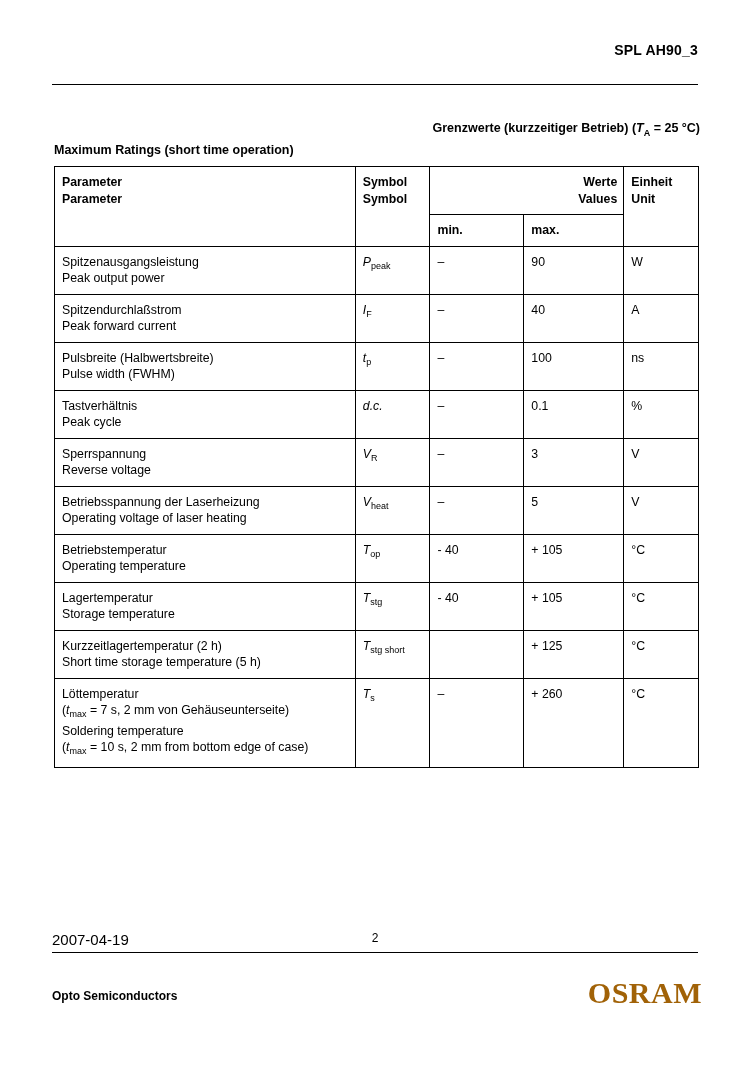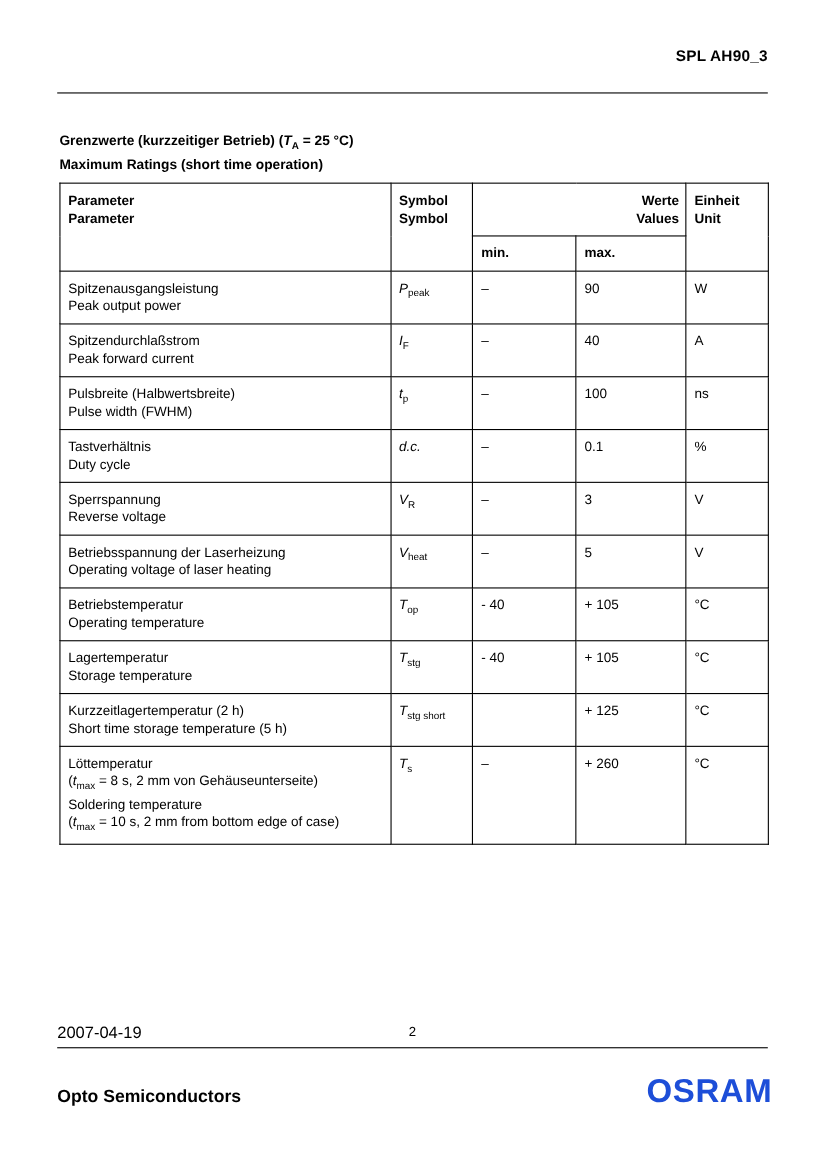--- a/index.html
+++ b/index.html
@@ -44,21 +44,21 @@
   }
   
   .caption {
     position: absolute;
     left: 54px;
     top: 120px;
     width: 646px;
     font-size: 12.5px;
     line-height: 17px;
   }
-  .caption .l1 { font-weight: bold; }
+  .caption .l1 { font-weight: bold; text-align: right; }
   .caption .l1 .norm { font-weight: bold; }
   .caption .ital { font-style: italic; font-weight: bold; }
   .caption .l2 { font-weight: bold; }
 
   
   table.ratings {
     position: absolute;
     left: 54px;
     top: 166px;
     width: 645px;
@@ -113,32 +113,32 @@
     left: 52px;
     top: 931px;
     width: 646px;
     text-align: center;
     font-size: 12px;
   }
   .footer-brand {
     position: absolute;
     left: 52px;
     top: 989px;
-    font-size: 16px;
+    font-size: 12px;
     font-weight: bold;
   }
   .logo {
     position: absolute;
     right: 52px;
     top: 976px;
     font-size: 30px;
     font-weight: bold;
-    color: #1d4ed8;
+    color: #a16207;
     letter-spacing: 0.5px;
-    font-family: Liberation Sans, sans-serif;
+    font-family: Liberation Serif, serif;
   }
 </style>
 </head>
 <body>
 
 <div class="page">
 
   <div class="doc-header">
     <div class="title">SPL AH90_3</div>
   </div>
@@ -248,21 +248,21 @@
           </td>
       <td>
             <div class="cell">ns</div>
           </td>
     </tr>
 
     <tr>
       <td>
         <div class="cell">
           <div>Tastverhältnis</div>
-          <div>Duty cycle</div>
+          <div>Peak cycle</div>
         </div>
       </td>
       <td>
         <div class="cell"><span class="sym">d.c.</span><span class="sub"></span></div>
       </td>
       <td>
             <div class="cell">–</div>
           </td>
       <td>
             <div class="cell">0.1</div>
@@ -374,21 +374,21 @@
           </td>
       <td>
             <div class="cell">°C</div>
           </td>
     </tr>
 
     <tr class="row-tall">
       <td>
         <div class="cell">
           <div>Löttemperatur</div>
-          <div><span>(</span><span class="sym">t</span><span class="sub">max</span><span> = 8 s, 2 mm von Gehäuseunterseite)</span></div>
+          <div><span>(</span><span class="sym">t</span><span class="sub">max</span><span> = 7 s, 2 mm von Gehäuseunterseite)</span></div>
           <div>Soldering temperature</div>
           <div><span>(</span><span class="sym">t</span><span class="sub">max</span><span> = 10 s, 2 mm from bottom edge of case)</span></div>
         </div>
       </td>
       <td>
         <div class="cell"><span class="sym">T</span><span class="sub">s</span></div>
       </td>
       <td>
             <div class="cell">–</div>
           </td>

